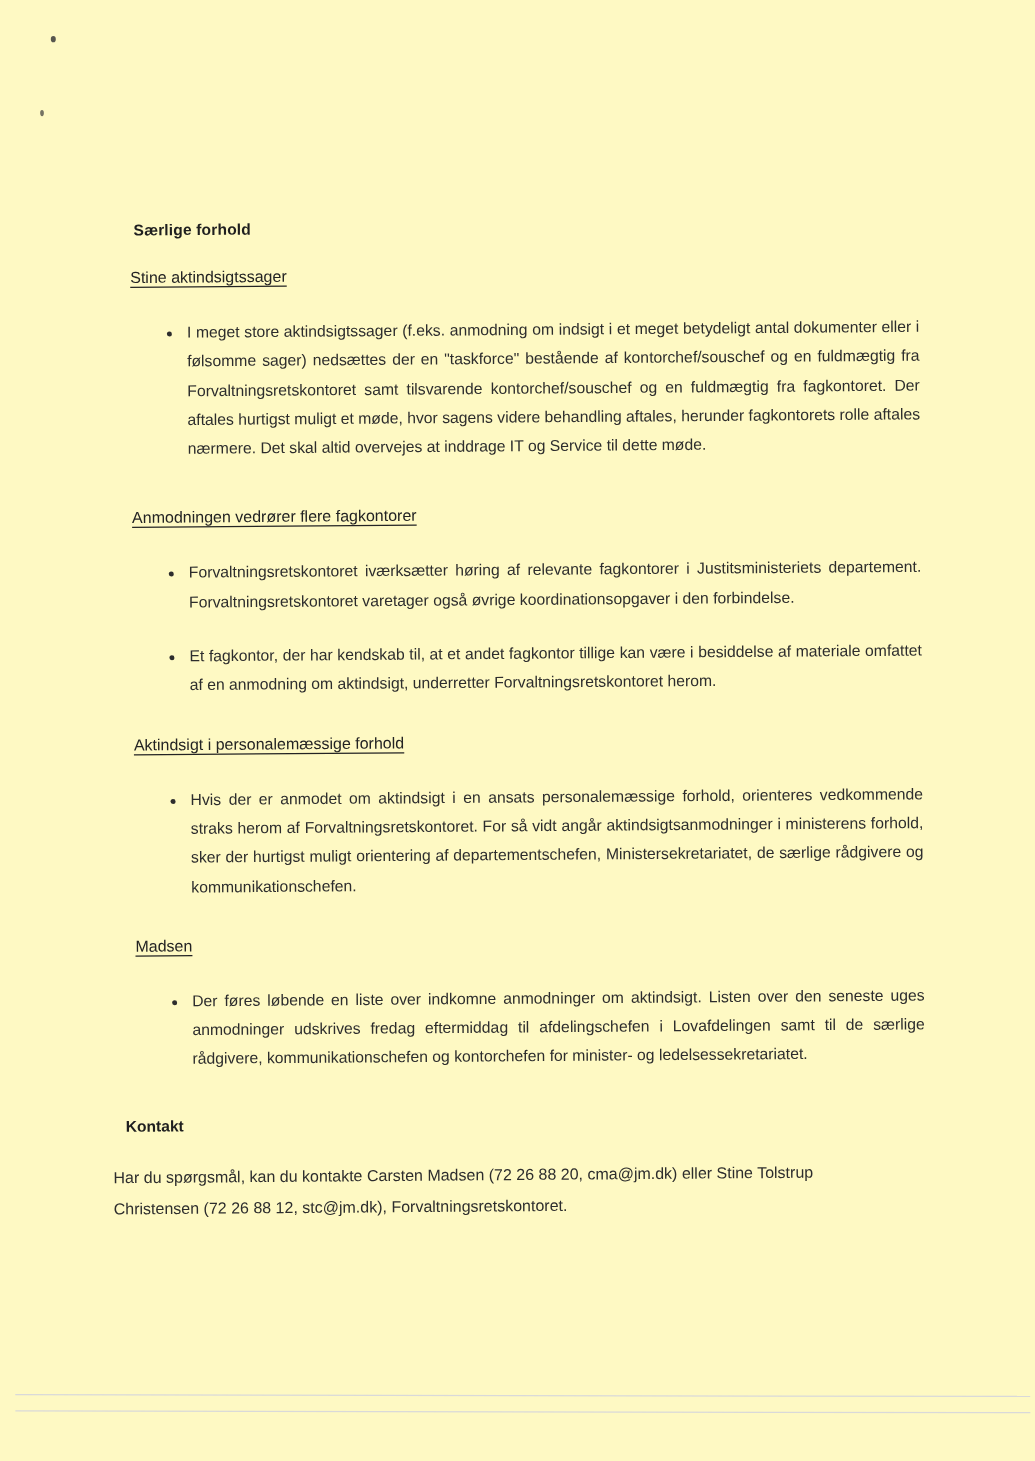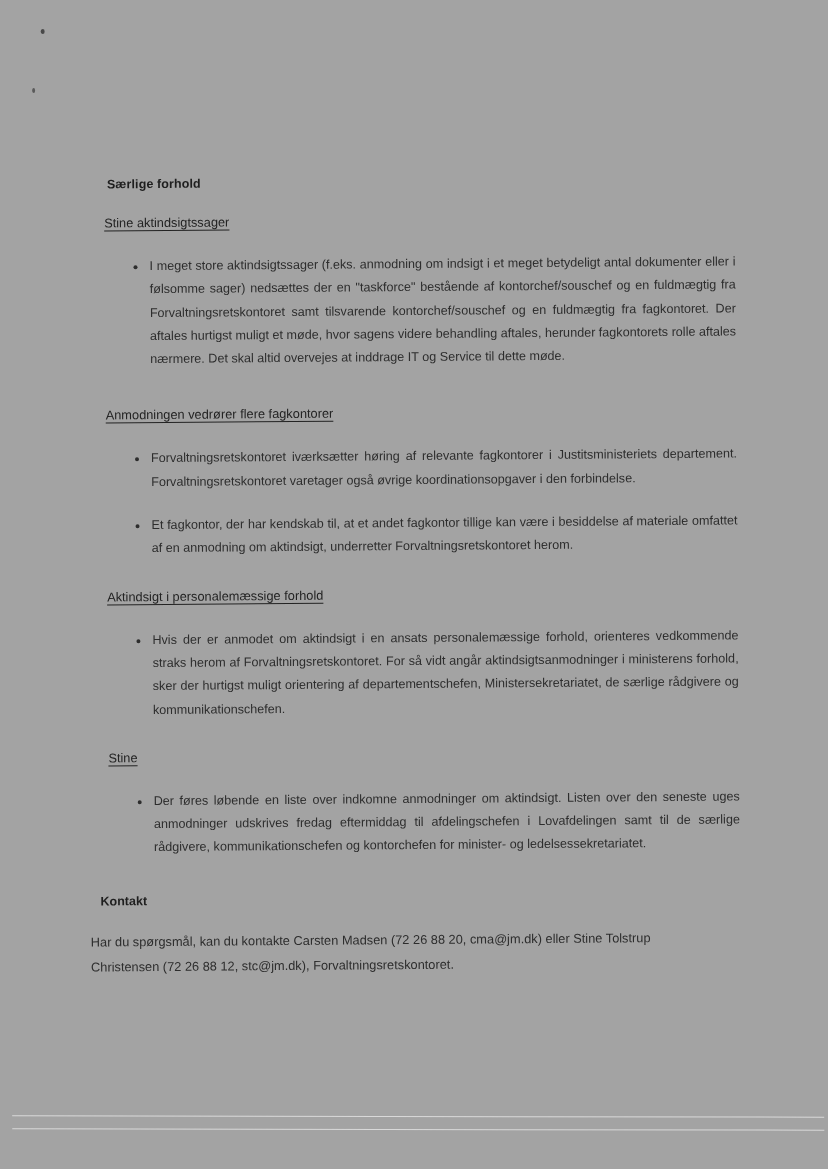--- a/index.html
+++ b/index.html
@@ -4,21 +4,21 @@
 <style>
   html, body {
     margin: 0;
     padding: 0;
     background: #ffffff;
   }
   #page {
     position: relative;
     width: 828px;
     height: 1169px;
-    background: #a3a3a3;
+    background: #fef9c3;
     overflow: hidden;
     font-family: "Liberation Sans", sans-serif;
     color: #2b2b2b;
   }
   
   #scan {
     position: absolute;
     left: 0; top: 0;
     width: 828px;
     height: 1169px;
@@ -146,21 +146,21 @@
         <div class="sub-head-wrap">
           <span class="sub-head">Aktindsigt i personalemæssige forhold</span>
         </div>
         <ul class="bullets">
           <li>Hvis der er anmodet om aktindsigt i en ansats personalemæssige forhold, orienteres vedkommende straks herom af Forvaltningsretskontoret. For så vidt angår aktindsigtsanmodninger i ministerens forhold, sker der hurtigst muligt orientering af departementschefen, Ministersekretariatet, de særlige rådgivere og kommunikationschefen.</li>
         </ul>
       </div>
 
       <div class="block">
         <div class="sub-head-wrap">
-          <span class="sub-head">Stine</span>
+          <span class="sub-head">Madsen</span>
         </div>
         <ul class="bullets">
           <li>Der føres løbende en liste over indkomne anmodninger om aktindsigt. Listen over den seneste uges anmodninger udskrives fredag eftermiddag til afdelingschefen i Lovafdelingen samt til de særlige rådgivere, kommunikationschefen og kontorchefen for minister- og ledelsessekretariatet.</li>
         </ul>
       </div>
 
       <div>
         <div class="kontakt-title">Kontakt</div>
         <p class="kontakt-body">Har du spørgsmål, kan du kontakte Carsten Madsen (72 26 88 20, cma@jm.dk) eller Stine Tolstrup Christensen (72 26 88 12, stc@jm.dk), Forvaltningsretskontoret.</p>
       </div>

